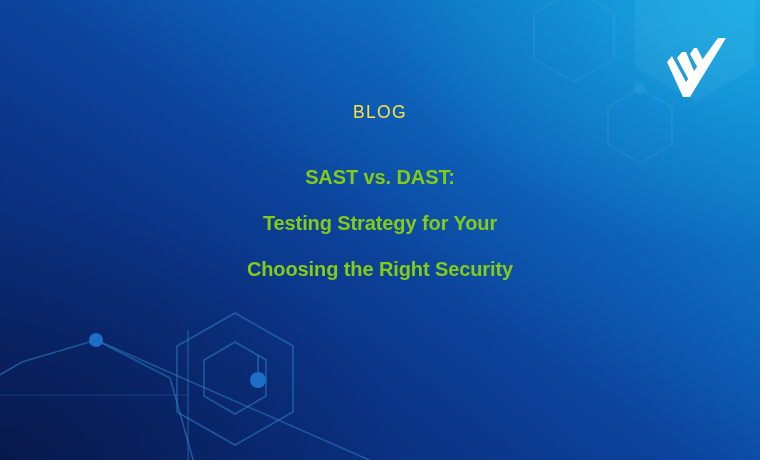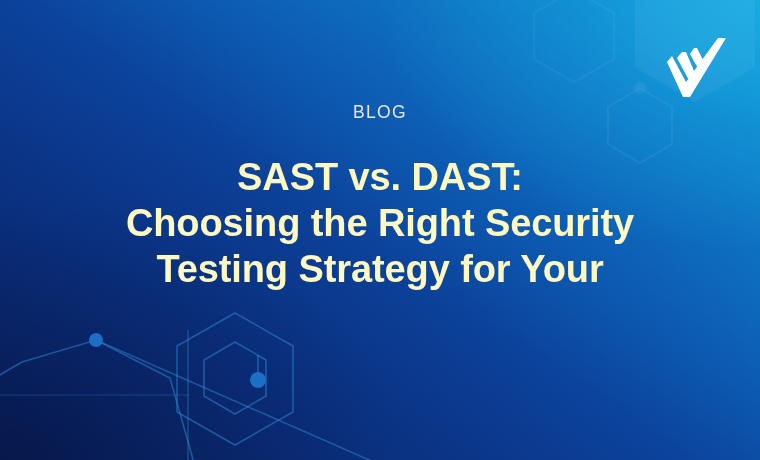--- a/index.html
+++ b/index.html
@@ -65,32 +65,32 @@
     position: absolute;
     left: 0;
     right: 0;
     top: 104px;
     text-align: center;
     padding: 0 52px;
     box-sizing: border-box;
   }
 
   .eyebrow {
-    color: #e5e5e5;
+    color: #fde047;
     font-size: 17.5px;
     letter-spacing: 1.4px;
     line-height: 1;
     font-weight: 400;
     margin: 0 0 32px 0;
   }
 
   .headline {
     margin: 0;
-    color: #fef9c3;
-    font-size: 38px;
+    color: #84cc16;
+    font-size: 20px;
     font-weight: 700;
     line-height: 46px;
     letter-spacing: -0.1px;
   }
   .headline .line {
     display: block;
     white-space: nowrap;
   }
 </style>
 </head>
@@ -132,18 +132,18 @@
       <path d="M672,56 L667,62 L683,97 L690,97 L726,38 L718,38 L686,82 Z" fill="#ffffff"></path>
       <path d="M682,52 L677,58 L692,86 L697,78 L686,52 Z" fill="#ffffff"></path>
       <path d="M694,48 L690,54 L700,72 L705,64 L697,48 Z" fill="#ffffff"></path>
     </g>
   </svg>
 
   <div class="title-block">
     <div class="eyebrow">BLOG</div>
     <h1 class="headline">
       <span class="line">SAST vs. DAST:</span>
+      <span class="line">Testing Strategy for Your</span>
       <span class="line">Choosing the Right Security</span>
-      <span class="line">Testing Strategy for Your</span>
     </h1>
   </div>
 
 </div>
 
 </body></html>

